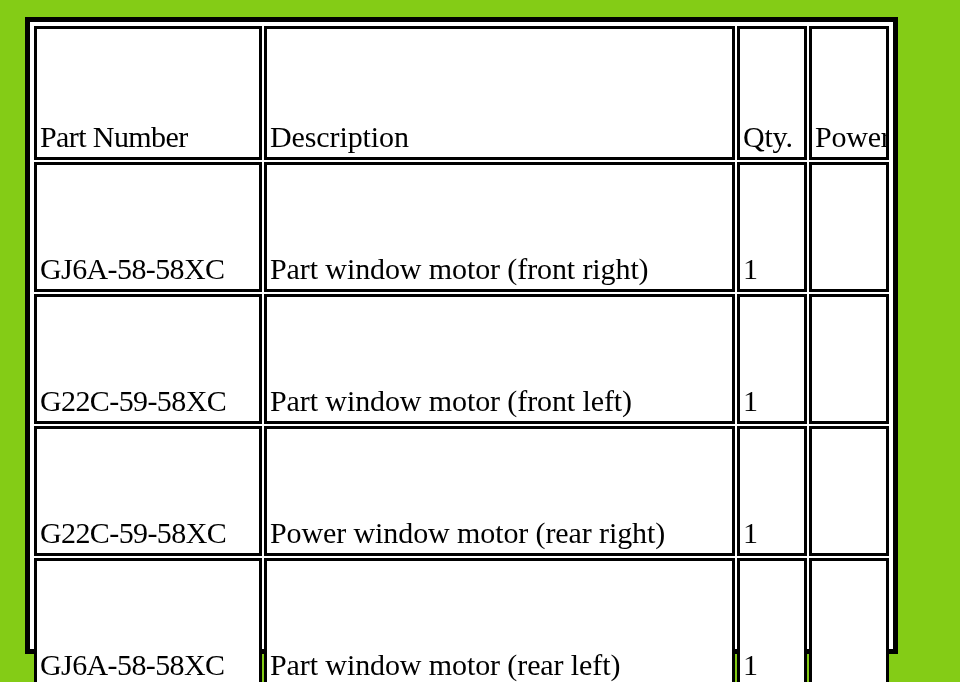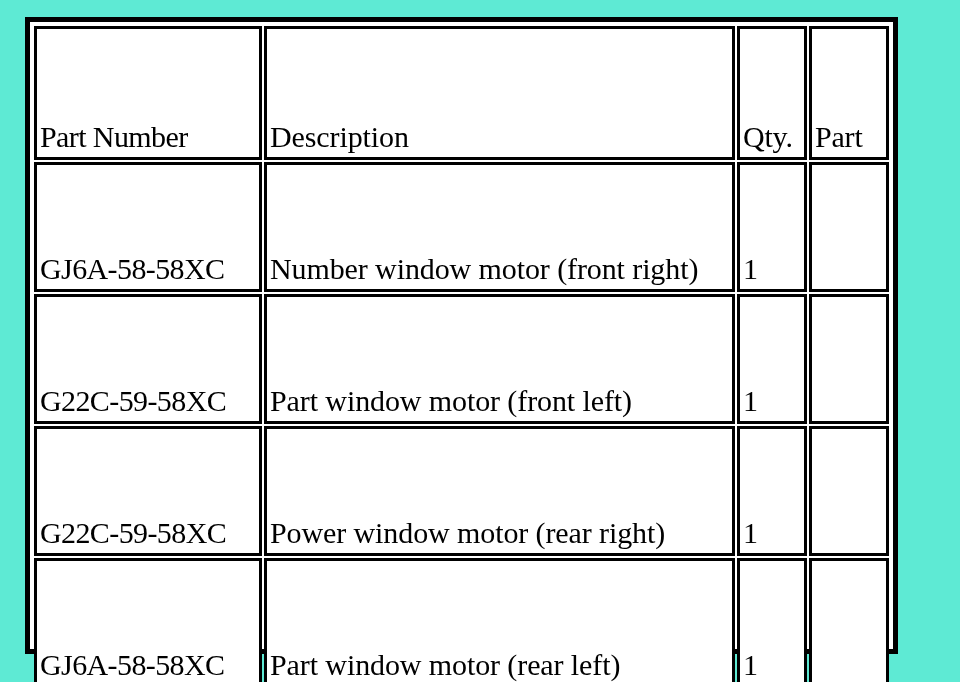--- a/index.html
+++ b/index.html
@@ -12,21 +12,21 @@
     height: 682px;
     overflow: hidden;
     font-family: "Liberation Serif", "DejaVu Serif", serif;
     color: #000000;
   }
 
   #page {
     position: relative;
     width: 960px;
     height: 682px;
-    background: #5eead4;
+    background: #84cc16;
   }
 
   
   #parts-table-frame {
     position: absolute;
     left: 25px;
     top: 17px;
     width: 873px;
     height: 637px;
     border: 5px solid #000000;
@@ -100,32 +100,32 @@
           <td class="part-cell">
             <span class="cell-text">Part Number</span>
           </td>
           <td class="desc-cell">
             <span class="cell-text">Description</span>
           </td>
           <td class="qty-cell">
             <span class="cell-text">Qty.</span>
           </td>
           <td class="note-cell">
-            <span class="cell-text">Part</span>
+            <span class="cell-text">Power</span>
           </td>
         </tr>
       </thead>
 
       <tbody>
         <tr class="data-row">
           <td class="part-cell">
             <span class="cell-text">GJ6A-58-58XC</span>
           </td>
           <td class="desc-cell">
-            <span class="cell-text">Number window motor (front right)</span>
+            <span class="cell-text">Part window motor (front right)</span>
           </td>
           <td class="qty-cell">
             <span class="cell-text">1</span>
           </td>
           <td class="note-cell">
             <span class="cell-text"></span>
           </td>
         </tr>
 
         <tr class="data-row">

